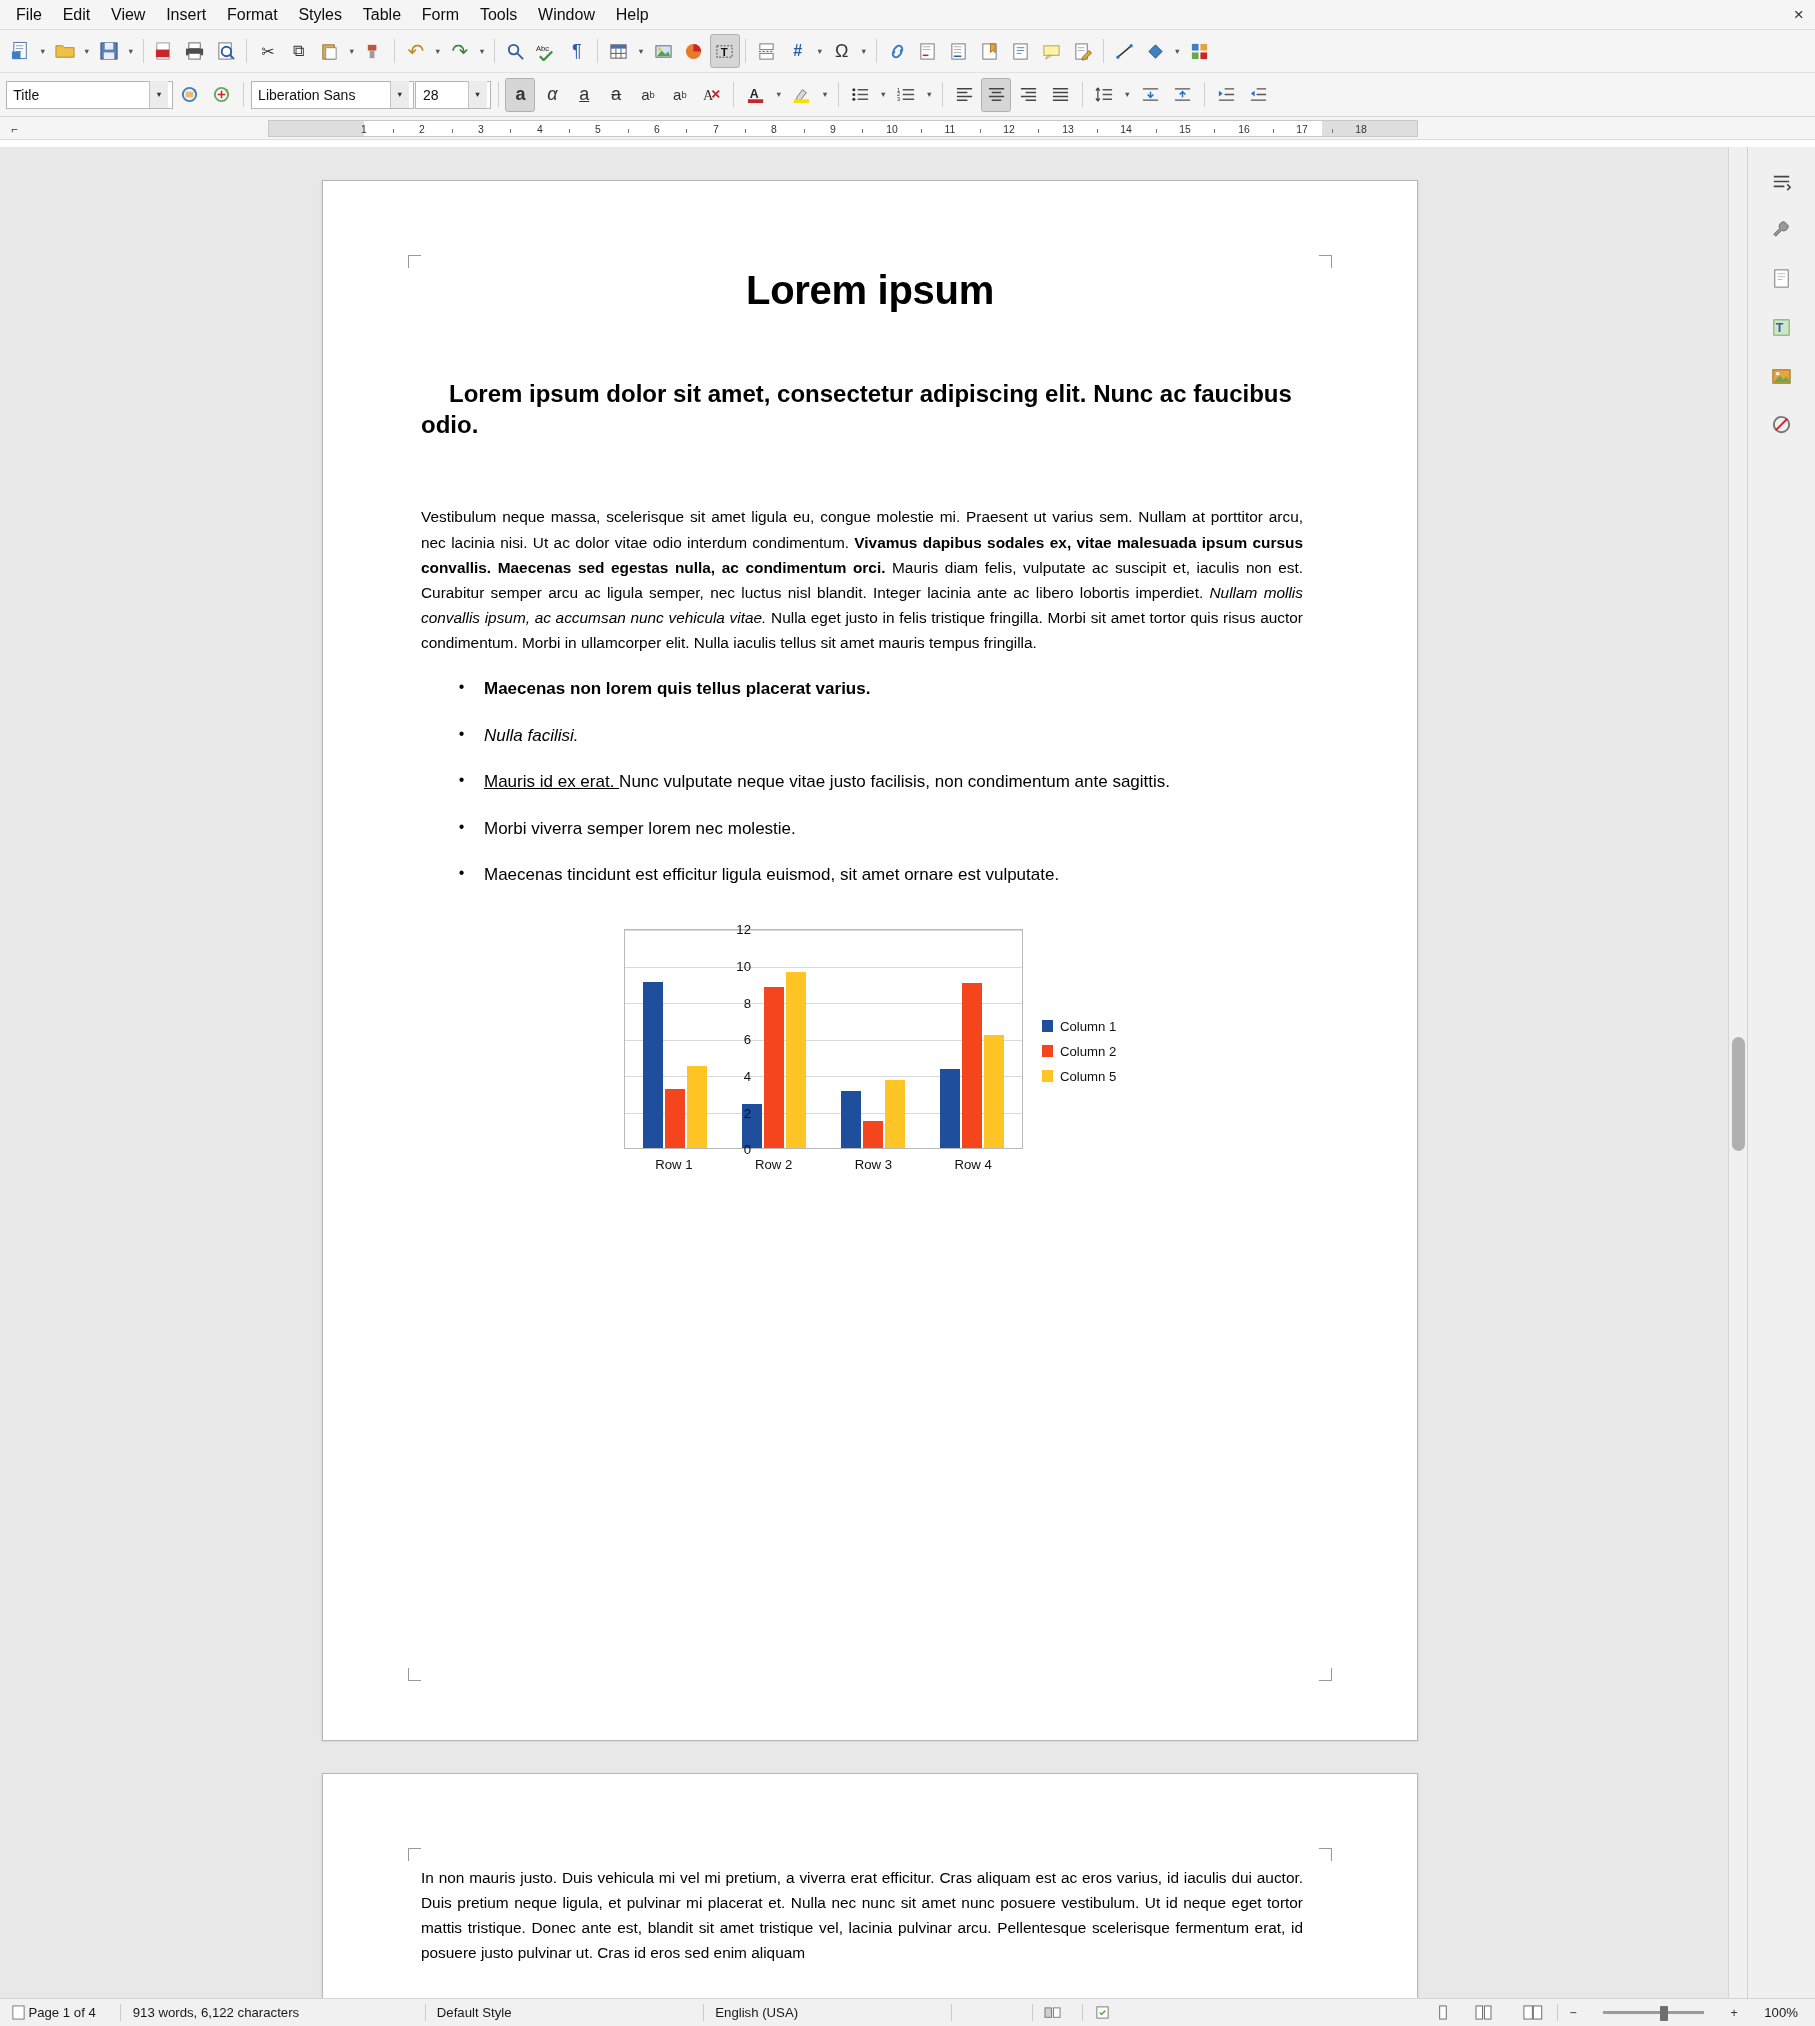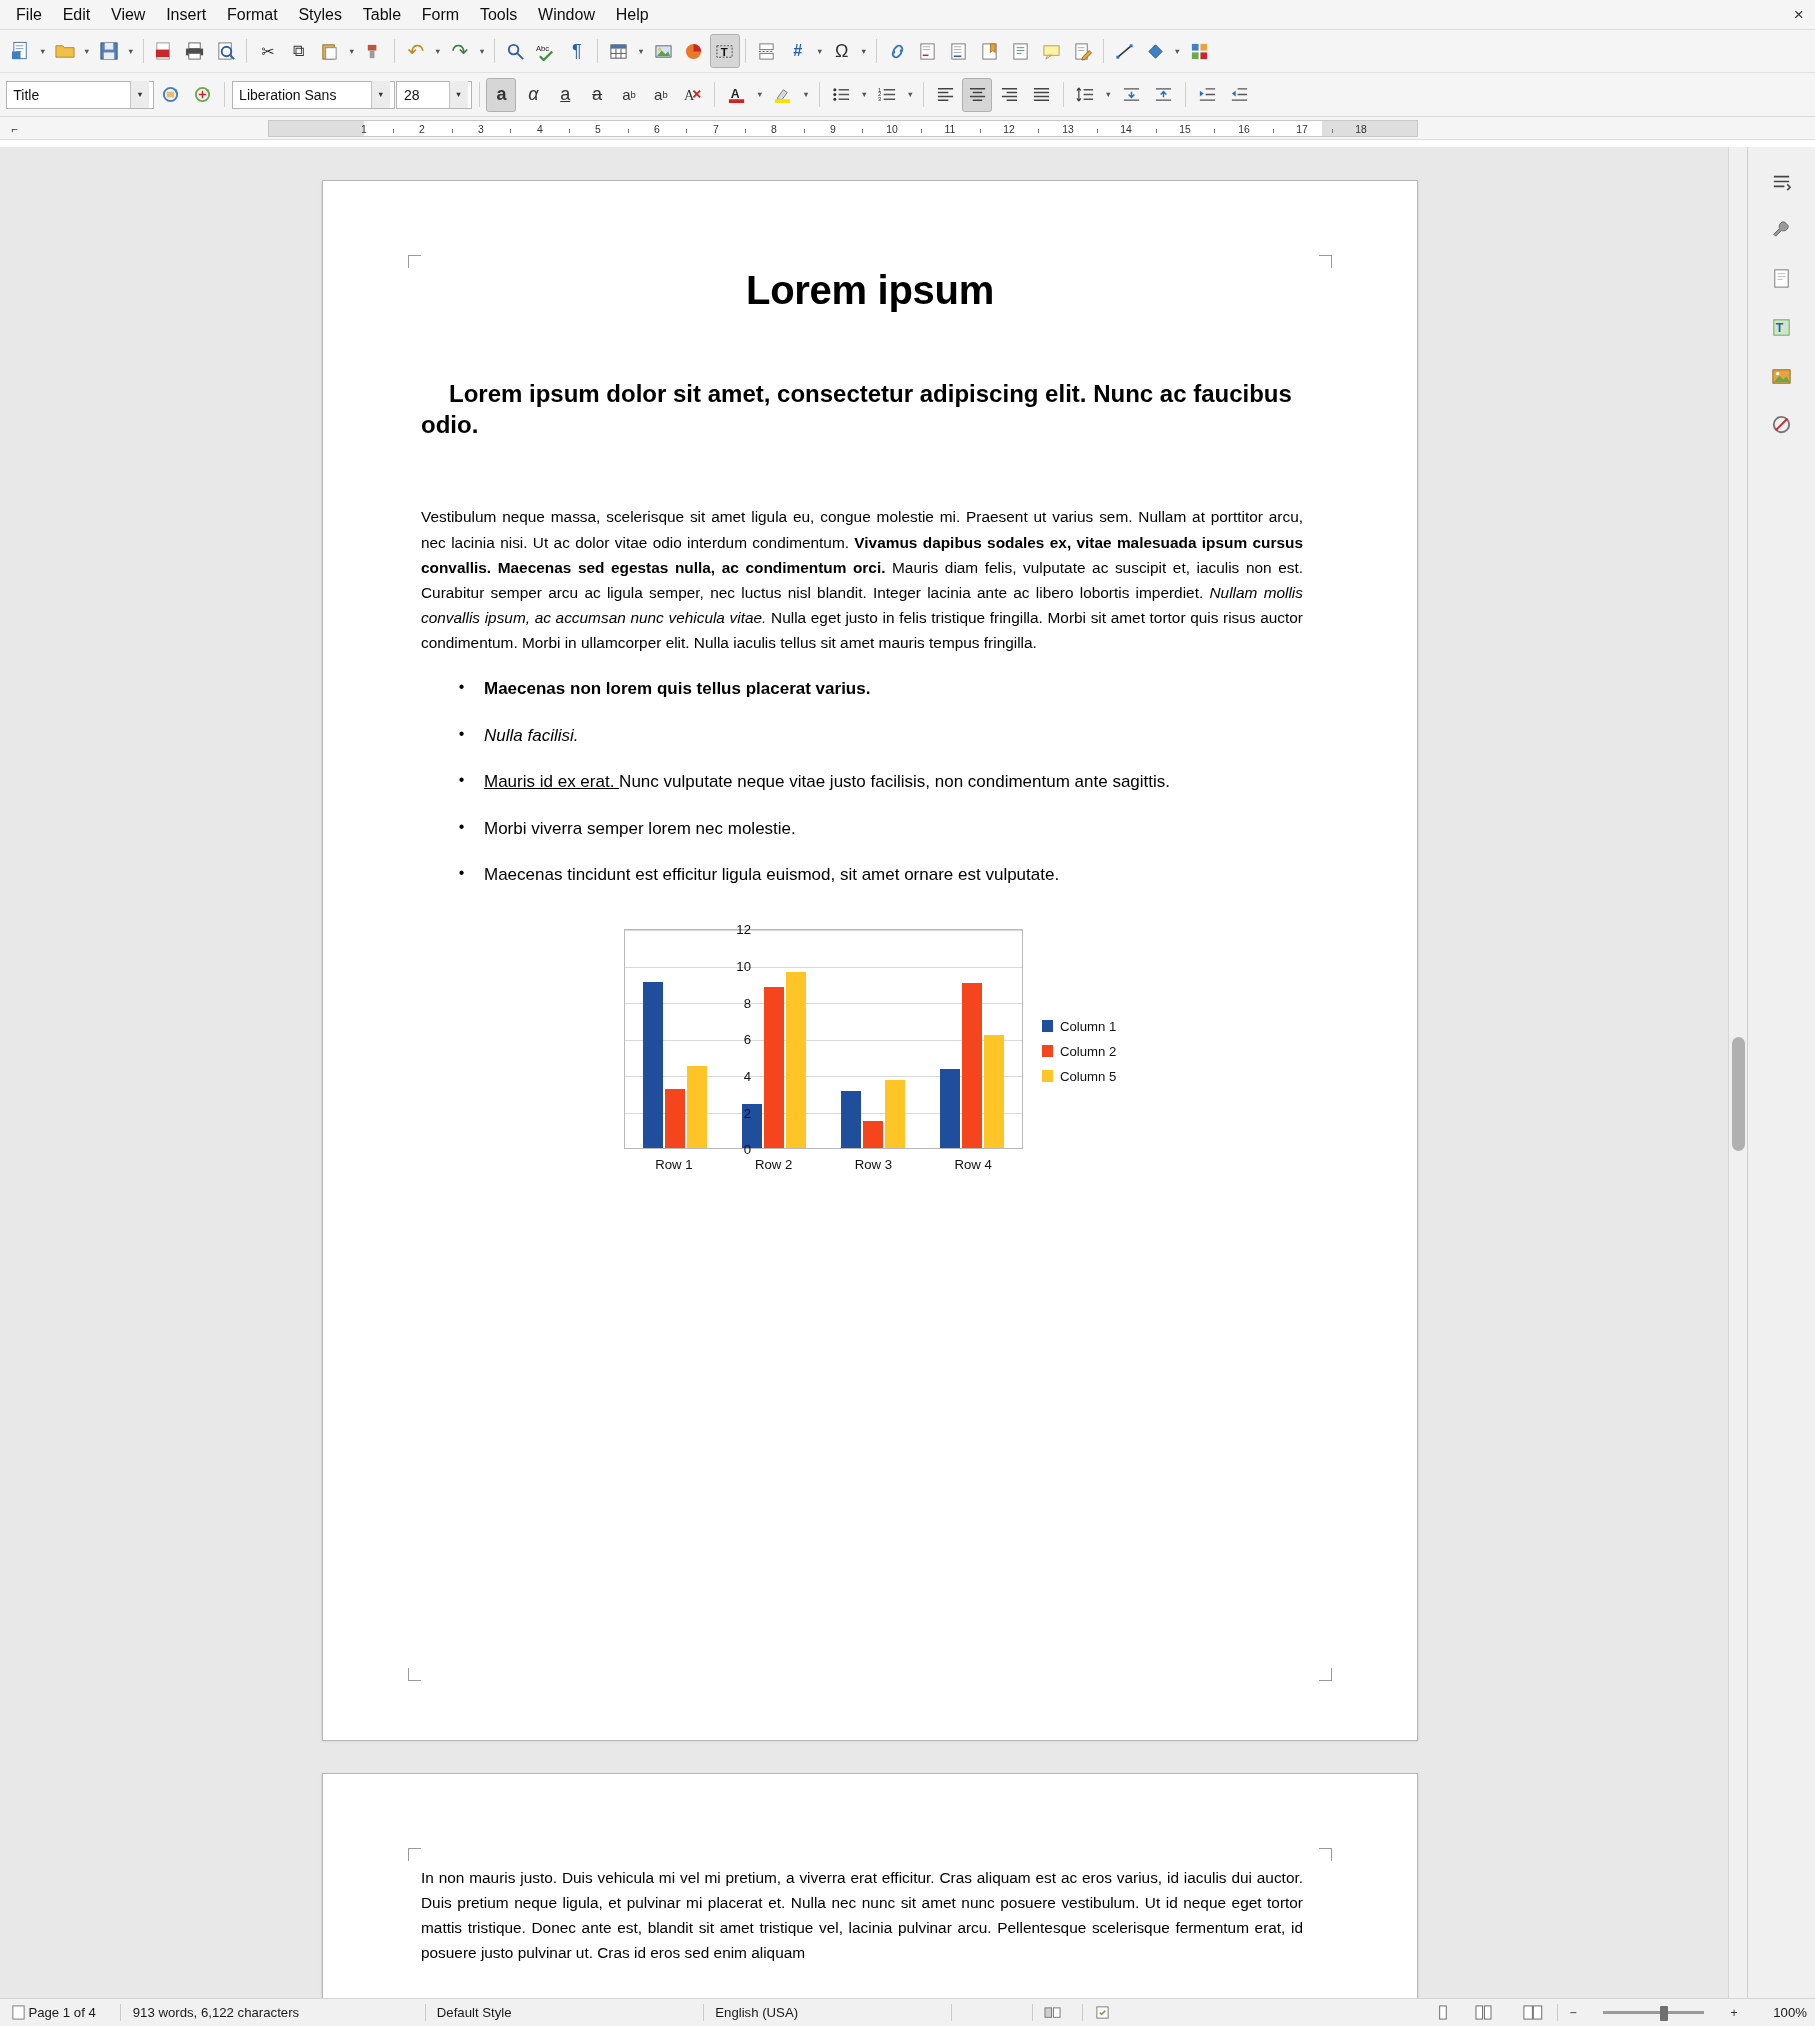--- a/index.html
+++ b/index.html
@@ -79,21 +79,21 @@
     padding: 0 3.8px 0 6.6px;
     position: relative;
   }
   .combo .cv { flex: 1; overflow: hidden; white-space: nowrap; }
   .combo .arr {
     width: 19px; height: 26.5px; margin-left: 2.8px;
     background: #ececec; border-left: 0.9px solid #c3c3c3;
     display: flex; align-items: center; justify-content: center;
     font-size: 7.6px; color: #333;
   }
-  .combo-style { width: 148px; gap: 32px; }
+  .combo-style { width: 167px; gap: 32px; }
   .combo-font  { width: 163px; }
   .combo-size  { width: 76px; }
 
   
   .ruler {
     height: 23px;
     background: #f5f5f5;
     border-bottom: 0.9px solid #dcdcdc;
     position: relative;
     overflow: hidden;
@@ -855,15 +855,15 @@
         <rect x="13" y="1" width="9" height="14" fill="#fff" stroke="#666"></rect>
       </svg>
   </div>
   <div class="sb-div"></div>
   <div class="sb-cell mini">−</div>
   <div class="zoom-slider">
     <div class="zoom-track"></div>
     <div class="zoom-knob"></div>
   </div>
   <div class="sb-cell mini">+</div>
-  <div class="sb-cell" style="width:66px;justify-content:flex-end;padding-right:8px">100%</div>
+  <div class="sb-cell" style="width:66px;justify-content:flex-end;padding-right:17px">100%</div>
 </div>
 
 
 </body></html>

